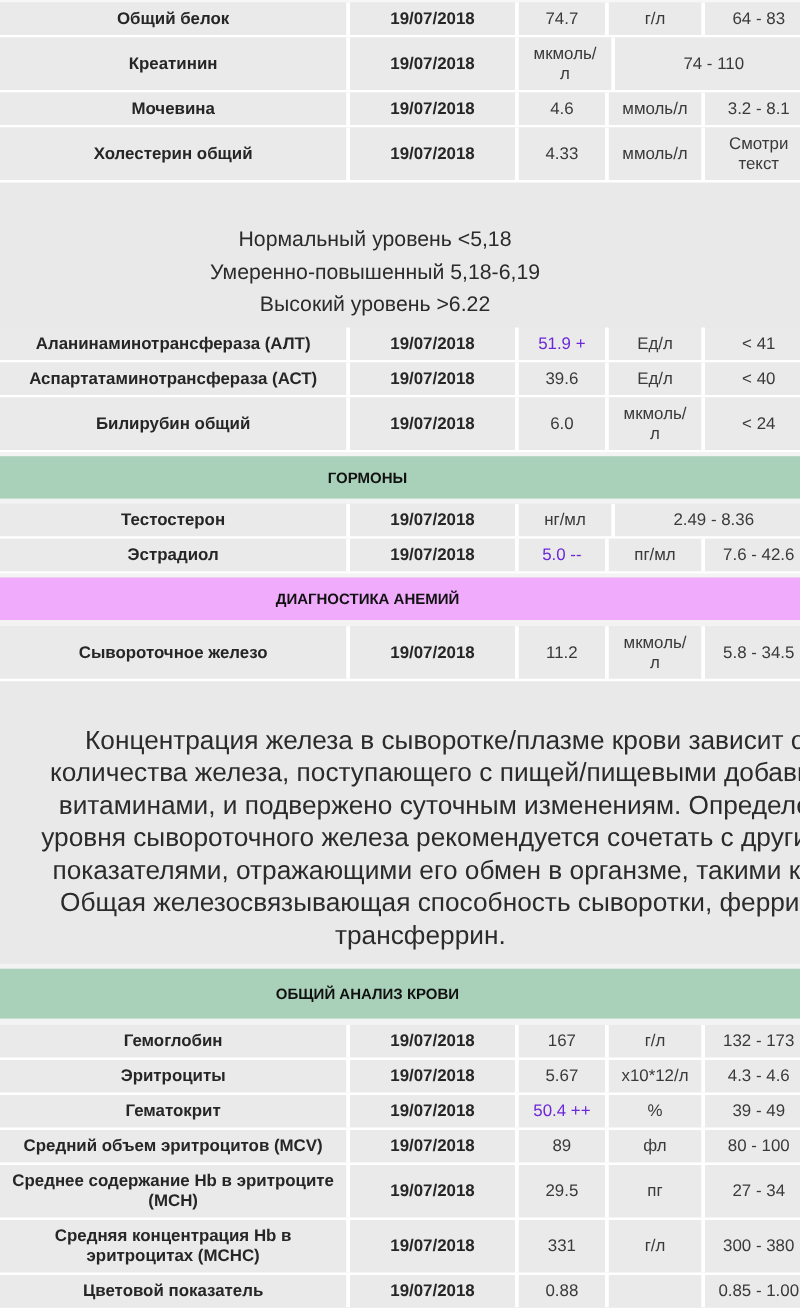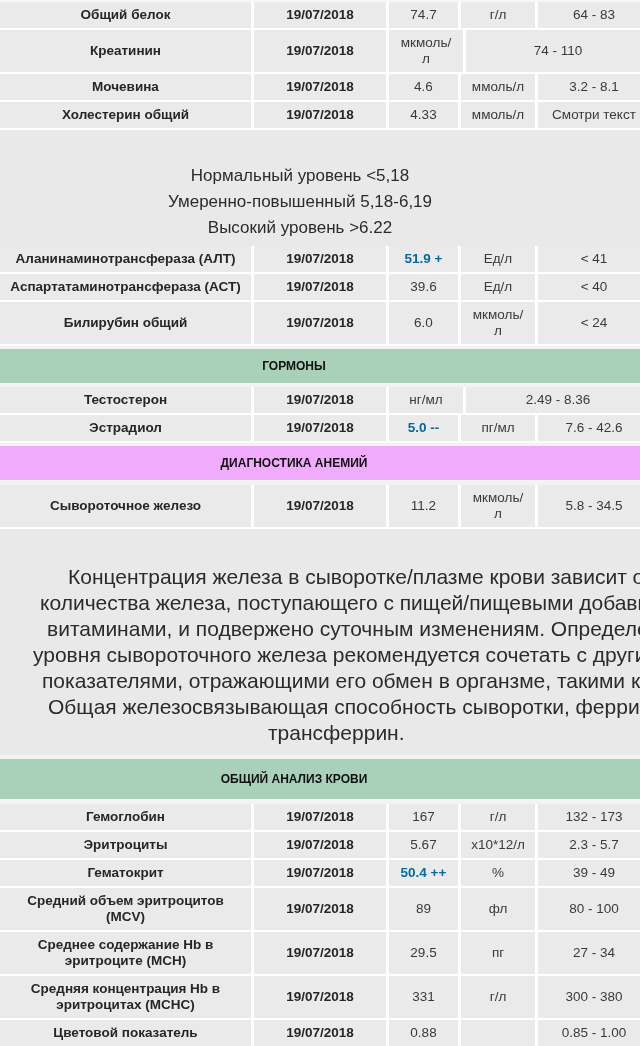--- a/index.html
+++ b/index.html
@@ -16,26 +16,26 @@
     display:flex;align-items:stretch;
     background:#eaeaea;border-bottom:2px solid #ffffff;
     min-height:26px;
   }
   .cell{
     display:flex;align-items:center;justify-content:center;
     text-align:center;font-size:13.5px;line-height:16px;
     padding:5px 8px;box-sizing:border-box;
     border-right:3px solid #ffffff;color:#3a3a3a;
   }
-  .col-name{width:254px;font-weight:700;color:#262626;}
+  .col-name{width:280px;font-weight:700;color:#262626;}
   .col-date{width:135px;font-weight:700;color:#262626;}
   .col-value{width:72px;}
   .col-unit{width:77px;}
   .col-ref{flex:1;border-right:none;}
-  .b{font-weight:700;color:#0369a1;}
+  .b{font-weight:400;color:#6d28d9;}
   
   .hdr-gap{height:4px;background:#f3f3f3;}
   .hdr-gap.thin{height:3px;}
   .hdr-gap.wide{height:5px;}
   .sec-hdr{
     height:34px;display:flex;align-items:center;justify-content:center;
     padding-right:52px;box-sizing:border-box;
     font-size:12px;font-weight:700;color:#111;
     background:#a9d1ba;
   }
@@ -296,21 +296,21 @@
       <div class="cell col-date">
         <span>19/07/2018</span>
       </div>
       <div class="cell col-value">
         <span>5.67</span>
       </div>
       <div class="cell col-unit">
         <span>x10*12/л</span>
       </div>
       <div class="cell col-ref">
-        <span>2.3 - 5.7</span>
+        <span>4.3 - 4.6</span>
       </div>
     </div>
     <div class="row" style="background: rgb(234, 234, 234);">
       <div class="cell col-name">
         <span>Гематокрит</span>
       </div>
       <div class="cell col-date">
         <span>19/07/2018</span>
       </div>
       <div class="cell col-value">

